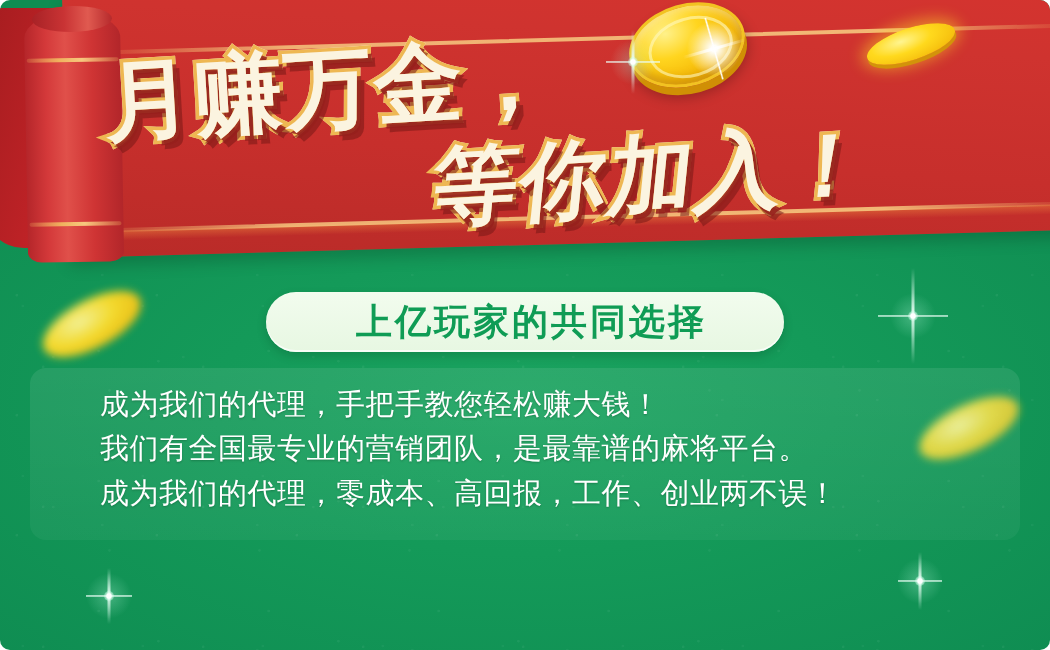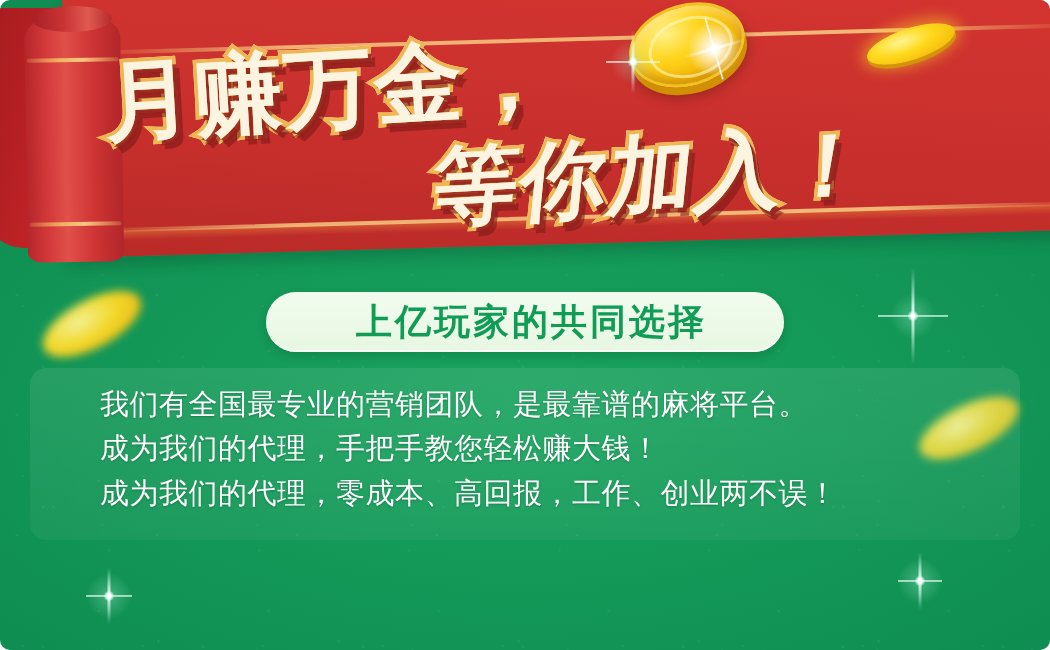--- a/index.html
+++ b/index.html
@@ -336,19 +336,19 @@
       <div class="ray h"></div>
       <div class="core"></div>
   </div>
 
   <div class="badge">
     <span class="badge-text">上亿玩家的共同选择</span>
   </div>
 
   <div class="panel">
     <div class="panel-body">
+      <div class="panel-line">成为我们的代理，手把手教您轻松赚大钱！</div>
       <div class="panel-line">我们有全国最专业的营销团队，是最靠谱的麻将平台。</div>
-      <div class="panel-line">成为我们的代理，手把手教您轻松赚大钱！</div>
       <div class="panel-line">成为我们的代理，零成本、高回报，工作、创业两不误！</div>
     </div>
   </div>
 
 </div>
 
 </body></html>

